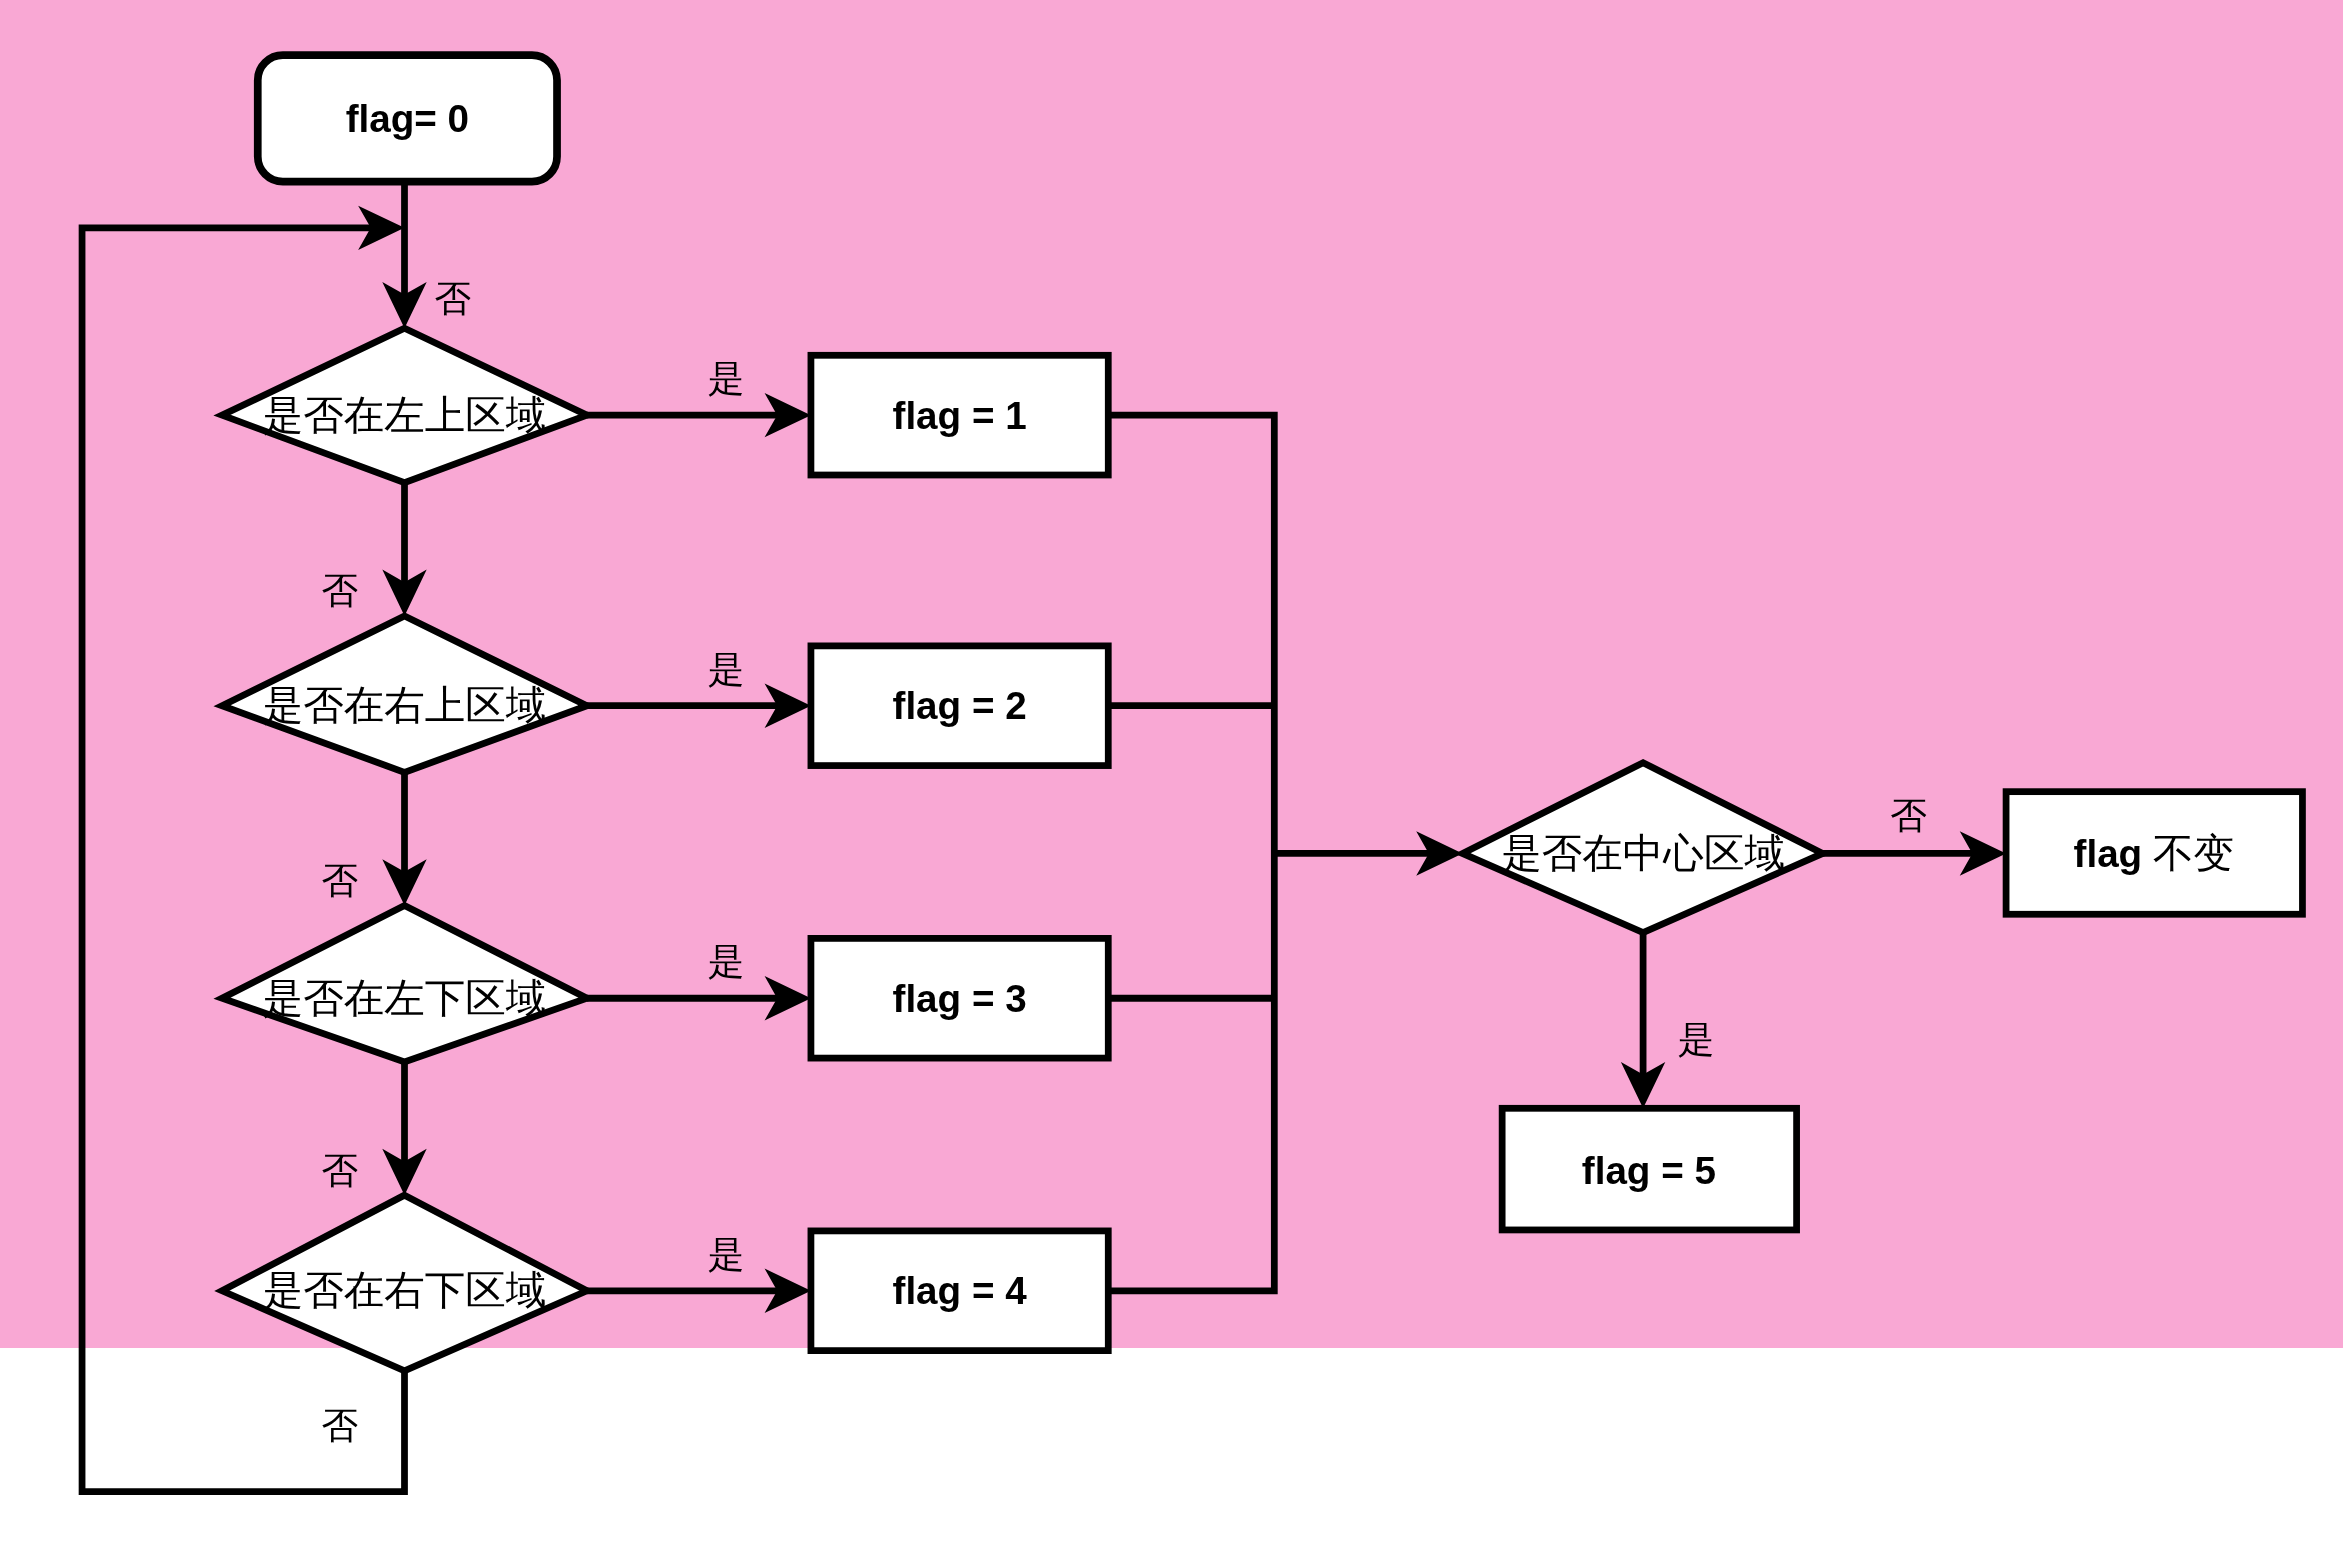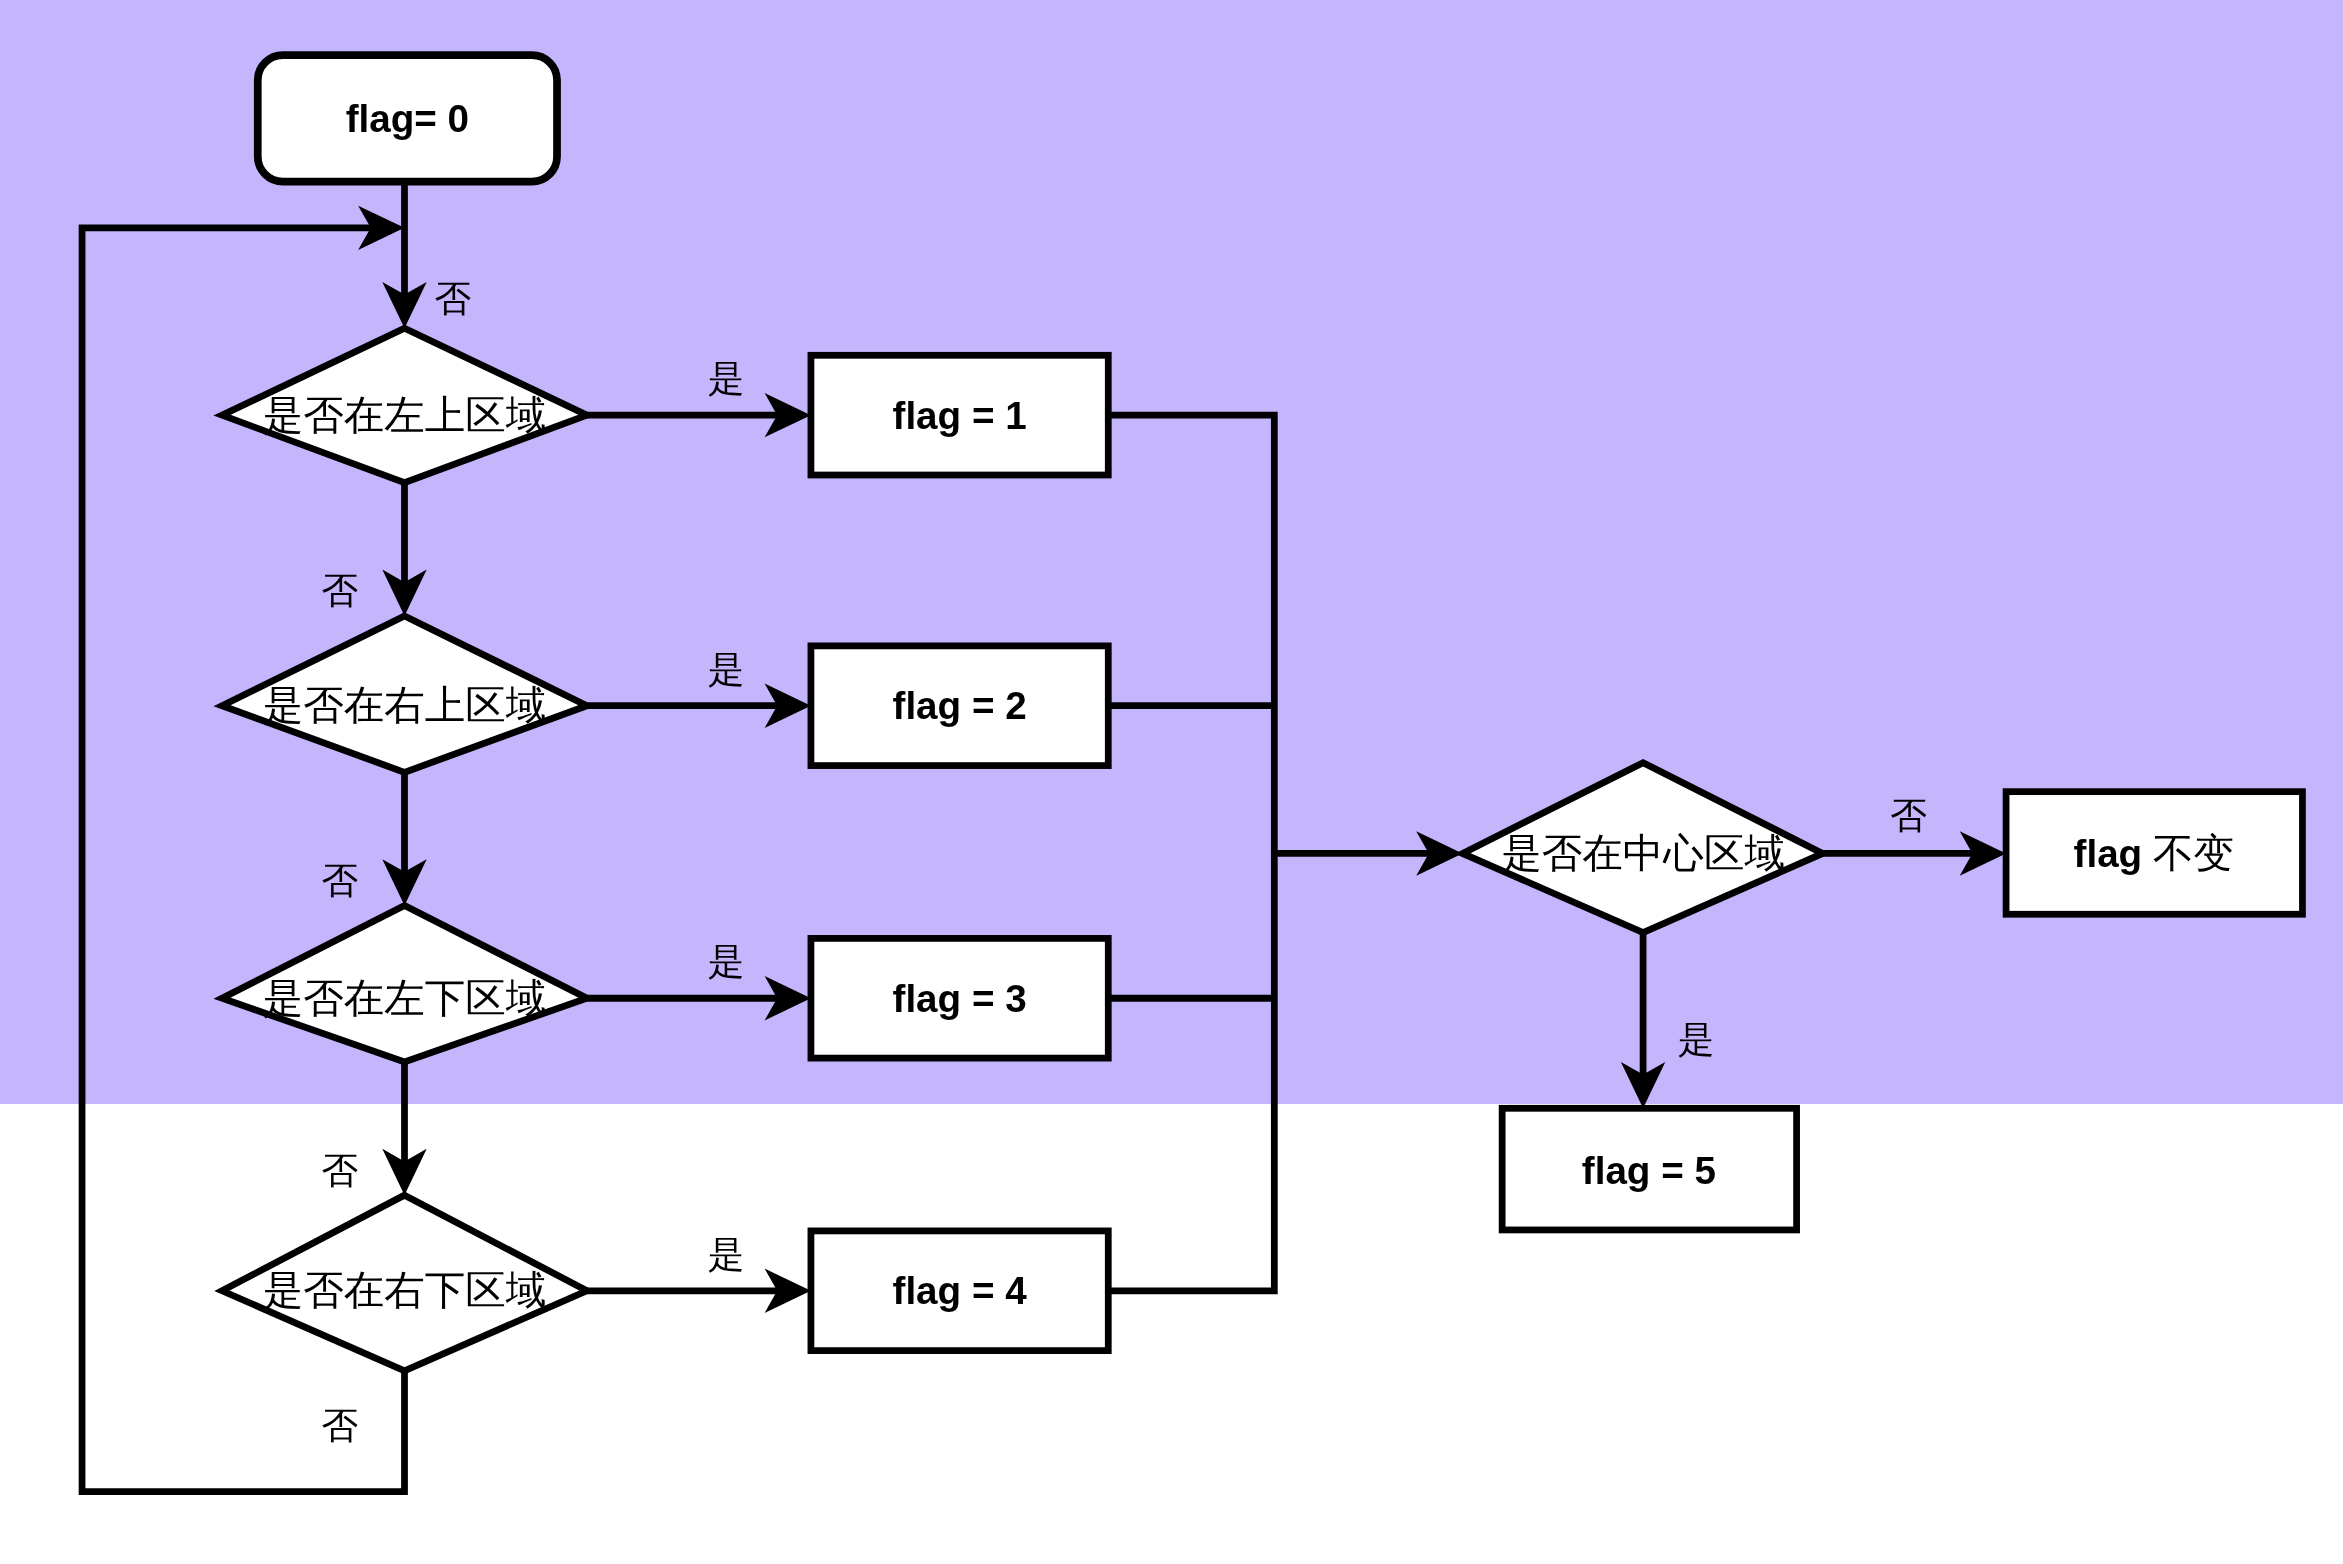--- a/index.html
+++ b/index.html
@@ -10,22 +10,22 @@
   }
   body {
     font-family: "Liberation Sans", sans-serif;
     width: 2343px;
     height: 1564px;
     overflow: hidden;
   }
   #flowchart-root {
     position: relative;
     width: 2343px;
-    height: 1104px;
-    background: #c4b5fd;
+    height: 1348px;
+    background: #f9a8d4;
   }
   svg.flow-svg {
     display: block;
     width: 2343px;
     height: 1564px;
   }
   .node-shape {
     fill: #ffffff;
     stroke: #000000;
     stroke-width: 7;

